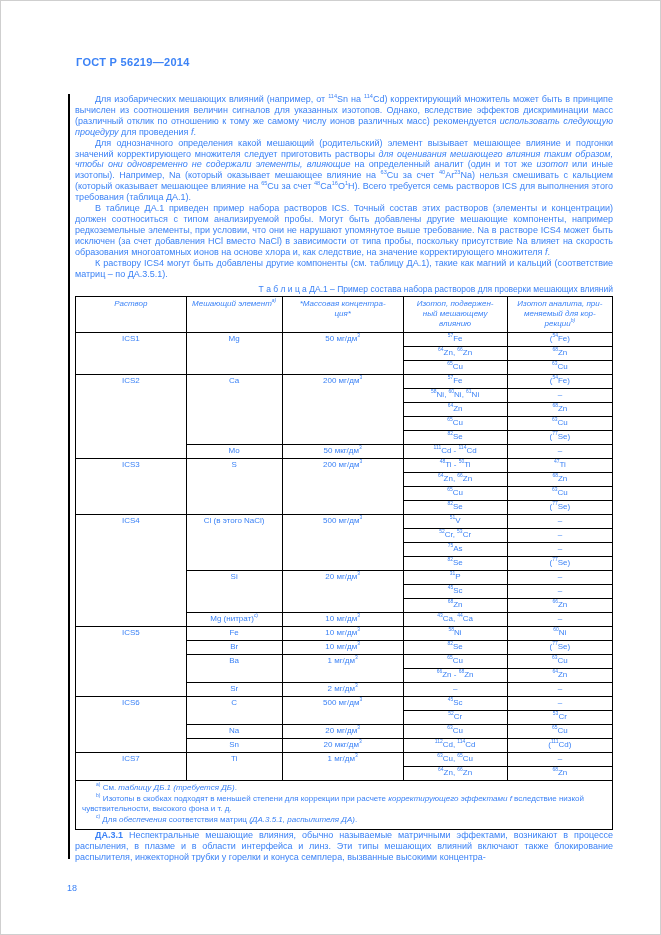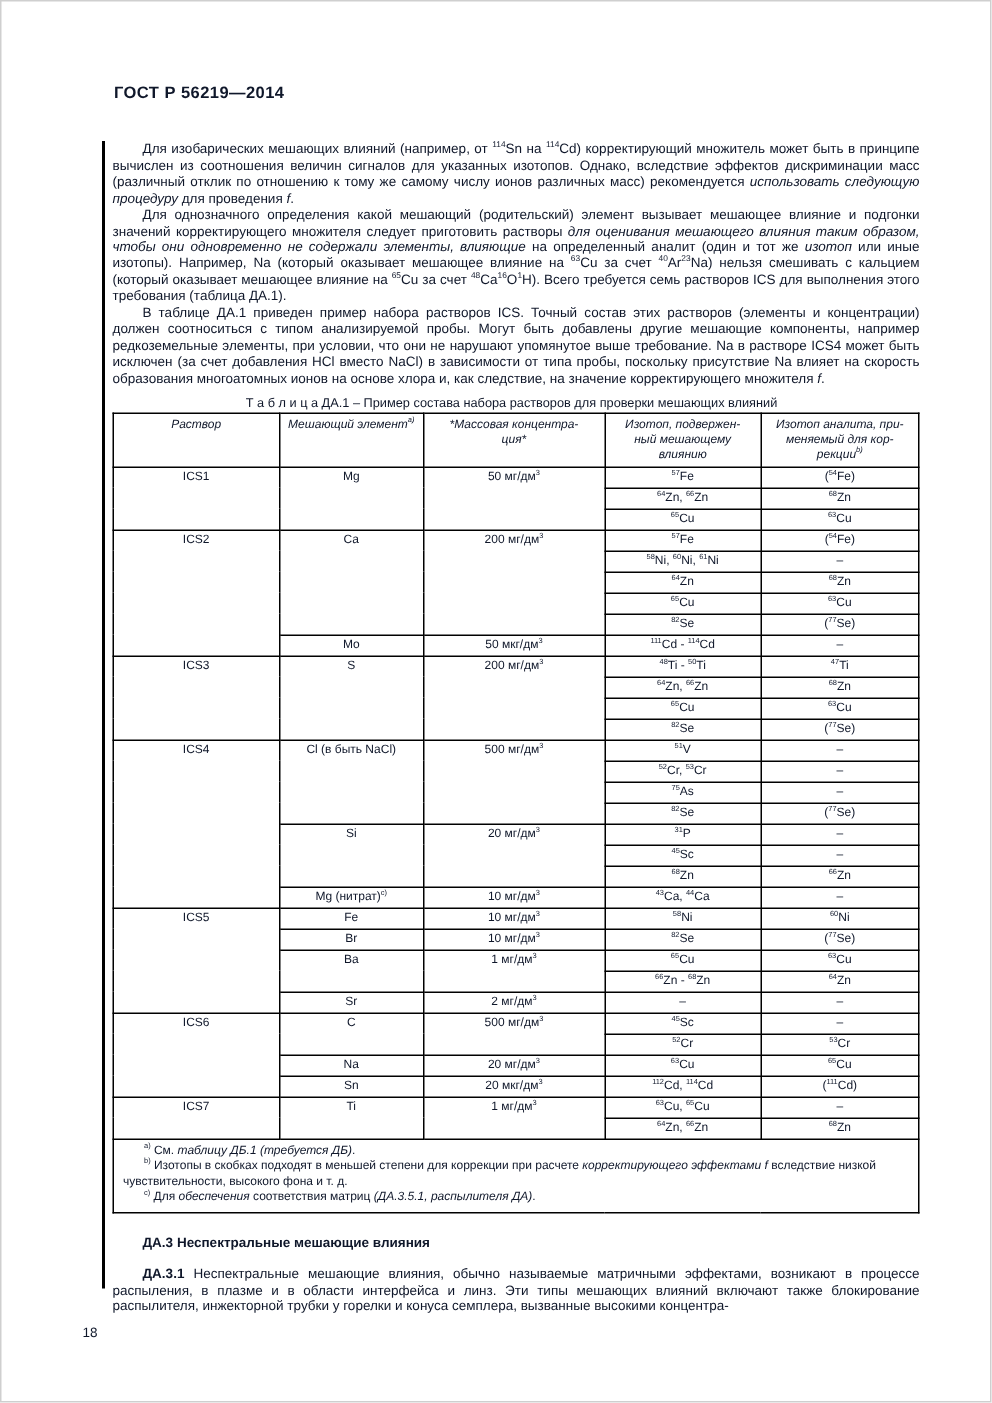--- a/index.html
+++ b/index.html
@@ -3,21 +3,21 @@
 <meta charset="utf-8">
 <style>
   html,body{margin:0;padding:0;background:#e8e8e8;}
   .page{
     position:relative;
     width:661px;height:935px;
     background:#ffffff;
     border:1px solid #cfcfcf;
     box-sizing:border-box;
     font-family:"Liberation Sans", sans-serif;
-    color:#0f172a;
+    color:#3b82f6;
     overflow:hidden;
   }
   .doc-header{
     position:absolute;left:75px;top:55px;
     font-size:11px;font-weight:bold;letter-spacing:0.3px;
   }
   .change-bar{
     position:absolute;left:67px;top:93px;width:2px;height:765px;
     background:#000;
   }
@@ -26,21 +26,21 @@
   }
   .body-p{
     margin:0;
     font-size:9px;line-height:10.9px;
     text-align:justify;
     text-indent:20px;
   }
   .body-p sup{font-size:62%;line-height:0;vertical-align:super;}
   .tbl-caption{
     margin:5px 0 2px -6px;
-    font-size:8.5px;line-height:10px;text-align:center;
+    font-size:8.5px;line-height:10px;text-align:right;
   }
   table.ics-table{
     width:100%;
     border-collapse:collapse;
     table-layout:fixed;
     border:1.5px solid #000;
     font-size:8px;
   }
   .ics-table th,.ics-table td{
     border:1px solid #000;
@@ -68,35 +68,36 @@
     font-size:8px;line-height:10.5px;
     padding:2px 6px 4px;
   }
   .footnote{text-indent:14px;}
   .section-heading{
     margin:14px 0 11px;
     font-size:9px;font-weight:bold;
     text-indent:20px;
   }
   .page-number{
-    position:absolute;left:54px;top:882px;
+    position:absolute;left:66px;top:882px;
     font-size:9px;
   }
 </style>
 </head>
 <body>
 
 <div class="page">
   <div class="doc-header">ГОСТ Р 56219—2014</div>
   <div class="change-bar"></div>
 
   <div class="content">
     <p class="body-p">Для изобарических мешающих влияний (например, от <sup>114</sup>Sn на <sup>114</sup>Cd) корректирующий множитель может быть в принципе вычислен из соотношения величин сигналов для указанных изотопов. Однако, вследствие эффектов дискриминации масс (различный отклик по отношению к тому же самому числу ионов различных масс) рекомендуется <i>использовать следующую процедуру</i> для проведения <i>f</i>.</p>
     <p class="body-p">Для однозначного определения какой мешающий (родительский) элемент вызывает мешающее влияние и подгонки значений корректирующего множителя следует приготовить растворы <i>для оценивания мешающего влияния таким образом, чтобы они одновременно не содержали элементы, влияющие</i> на определенный аналит (один и тот же <i>изотоп</i> или иные изотопы). Например, Na (который оказывает мешающее влияние на <sup>63</sup>Cu за счет <sup>40</sup>Ar<sup>23</sup>Na) нельзя смешивать с кальцием (который оказывает мешающее влияние на <sup>65</sup>Cu за счет <sup>48</sup>Ca<sup>16</sup>O<sup>1</sup>H). Всего требуется семь растворов ICS для выполнения этого требования (таблица ДА.1).</p>
     <p class="body-p">В таблице ДА.1 приведен пример набора растворов ICS. Точный состав этих растворов (элементы и концентрации) должен соотноситься с типом анализируемой пробы. Могут быть добавлены другие мешающие компоненты, например редкоземельные элементы, при условии, что они не нарушают упомянутое выше требование. Na в растворе ICS4 может быть исключен (за счет добавления HCl вместо NaCl) в зависимости от типа пробы, поскольку присутствие Na влияет на скорость образования многоатомных ионов на основе хлора и, как следствие, на значение корректирующего множителя <i>f</i>.</p>
+    <p class="body-p">К раствору ICS4 могут быть добавлены другие компоненты (см. таблицу ДА.1), такие как магний и кальций (соответствие матриц – по ДА.3.5.1).</p>
 
     <div class="tbl-caption">Т а б л и ц а ДА.1 – Пример состава набора растворов для проверки мешающих влияний</div>
 
     <table class="ics-table">
       <colgroup id="tbl-cols">
           <col style="width: 20.6%;">
           <col style="width: 17.9%;">
           <col style="width: 22.5%;">
           <col style="width: 19.4%;">
           <col style="width: 19.6%;">
@@ -169,21 +170,21 @@
           <tr>
             <td><sup>65</sup>Cu</td>
             <td><sup>63</sup>Cu</td>
           </tr>
           <tr>
             <td><sup>82</sup>Se</td>
             <td>(<sup>77</sup>Se)</td>
           </tr>
           <tr class="group-start">
             <td rowspan="8">ICS4</td>
-            <td rowspan="4">Cl (в быть NaCl)</td>
+            <td rowspan="4">Cl (в этого NaCl)</td>
             <td rowspan="4">500 мг/дм<sup>3</sup></td>
             <td><sup>51</sup>V</td>
             <td>–</td>
           </tr>
           <tr>
             <td><sup>52</sup>Cr, <sup>53</sup>Cr</td>
             <td>–</td>
           </tr>
           <tr>
             <td><sup>75</sup>As</td>
@@ -281,18 +282,17 @@
           <tr>
             <td colspan="5" class="footnotes">
               <div class="footnote"><sup>a)</sup> См. <i>таблицу ДБ.1 (требуется ДБ)</i>.</div>
               <div class="footnote"><sup>b)</sup> Изотопы в скобках подходят в меньшей степени для коррекции при расчете <i>корректирующего эффектами f</i> вследствие низкой чувствительности, высокого фона и т. д.</div>
               <div class="footnote"><sup>c)</sup> Для <i>обеспечения</i> соответствия матриц <i>(ДА.3.5.1, распылителя ДА)</i>.</div>
             </td>
           </tr>
         </tfoot>
     </table>
 
-    <div class="section-heading">ДА.3 Неспектральные мешающие влияния</div>
     <p class="body-p"><b>ДА.3.1</b> Неспектральные мешающие влияния, обычно называемые матричными эффектами, возникают в процессе распыления, в плазме и в области интерфейса и линз. Эти типы мешающих влияний включают также блокирование распылителя, инжекторной трубки у горелки и конуса семплера, вызванные высокими концентра-</p>
   </div>
 
   <div class="page-number">18</div>
 </div>
 
 </body></html>

